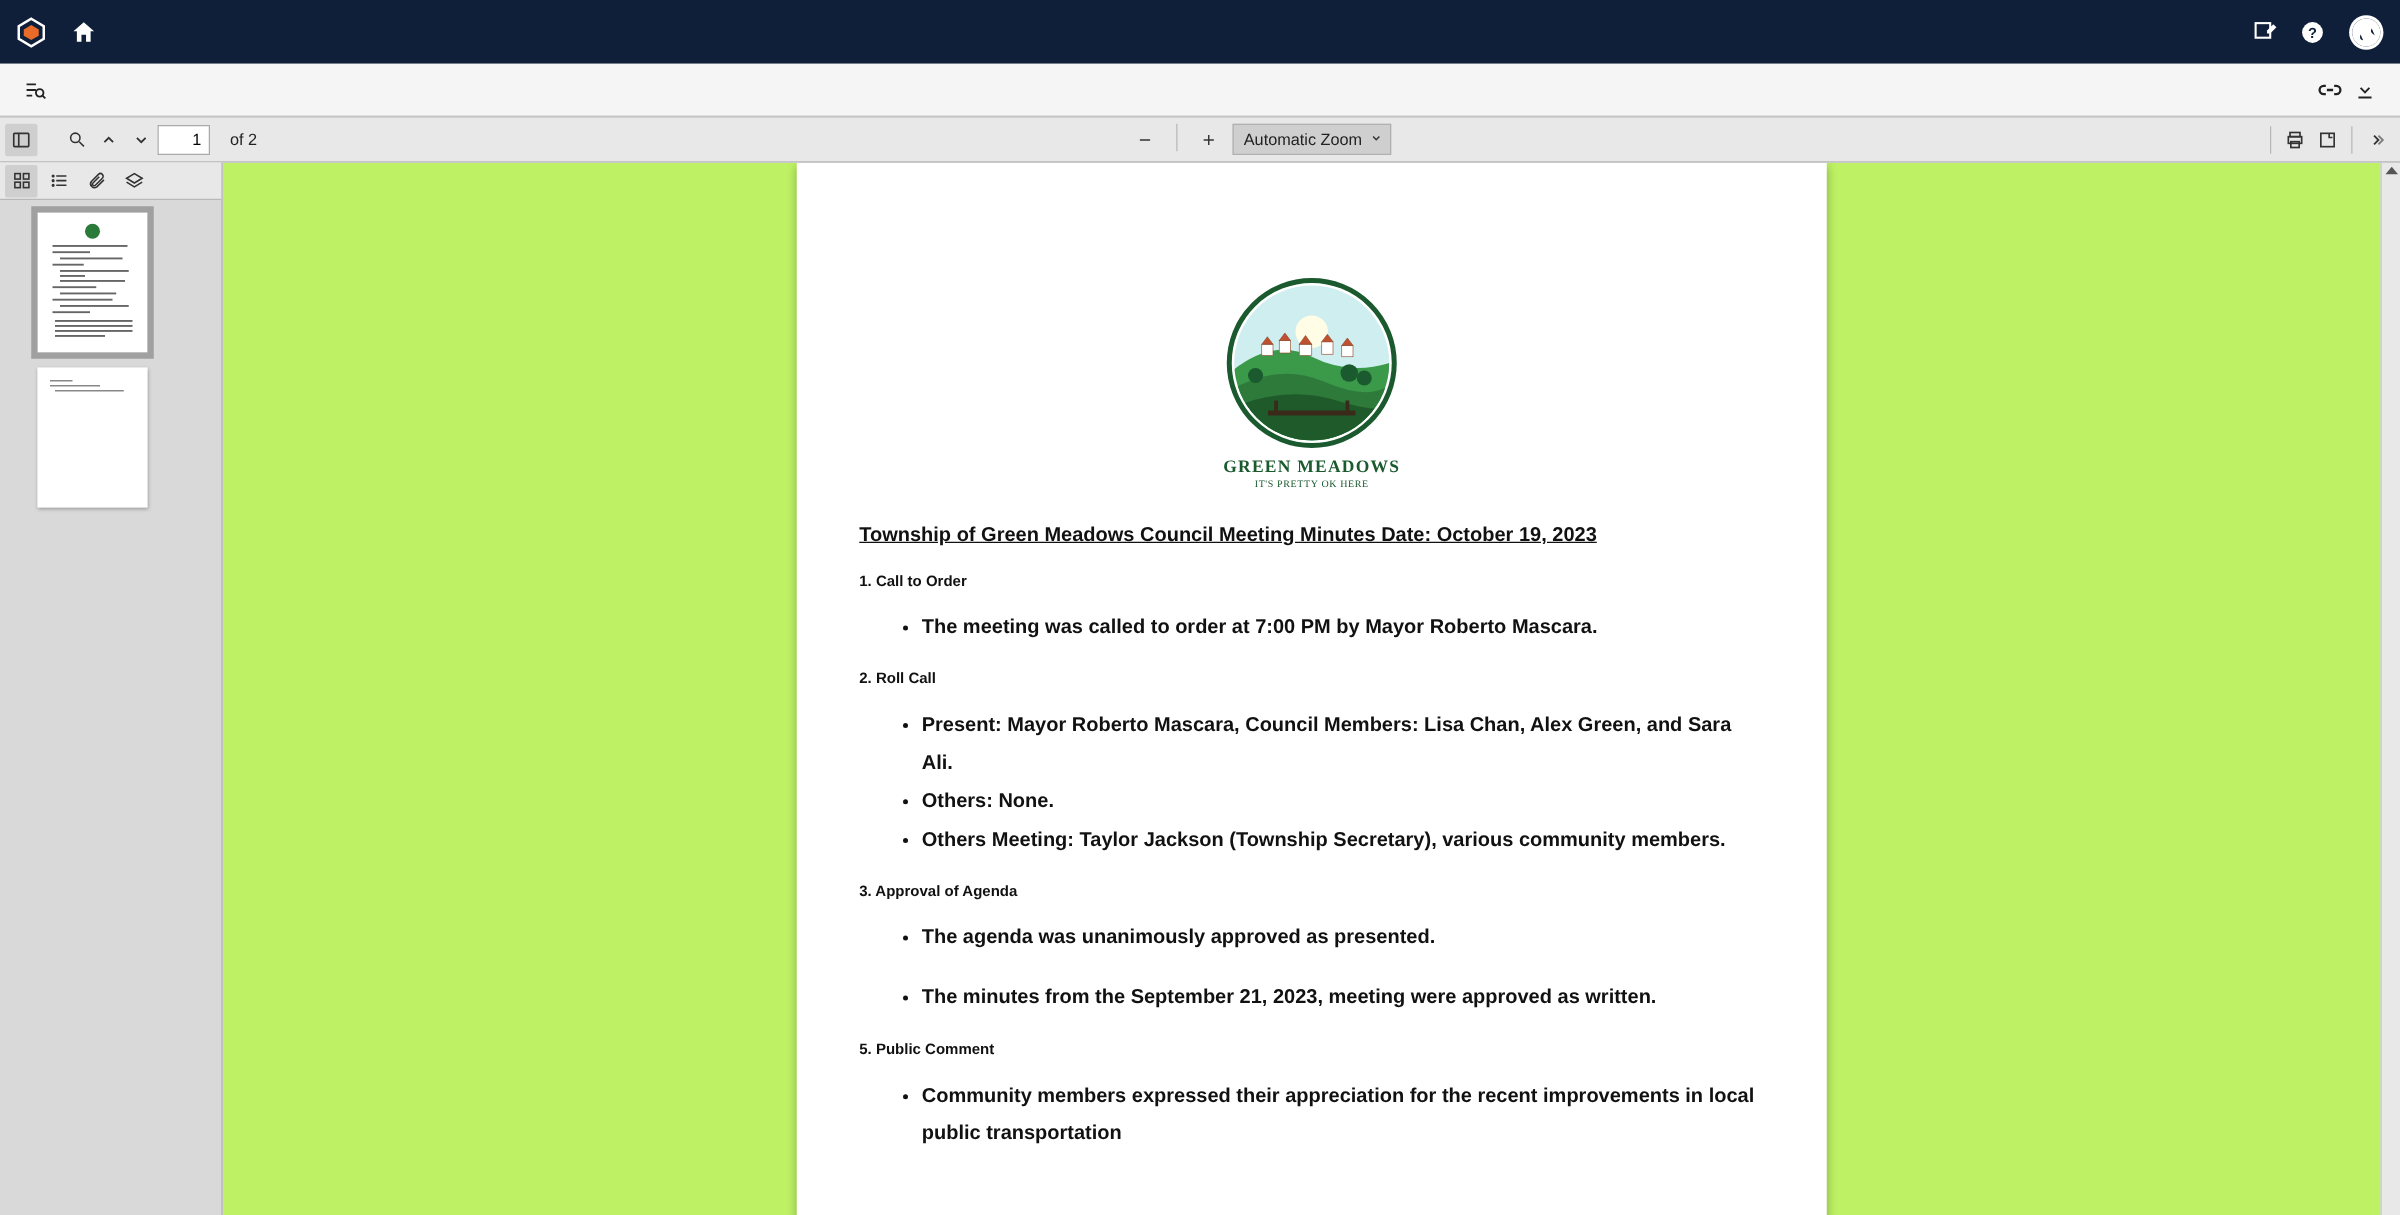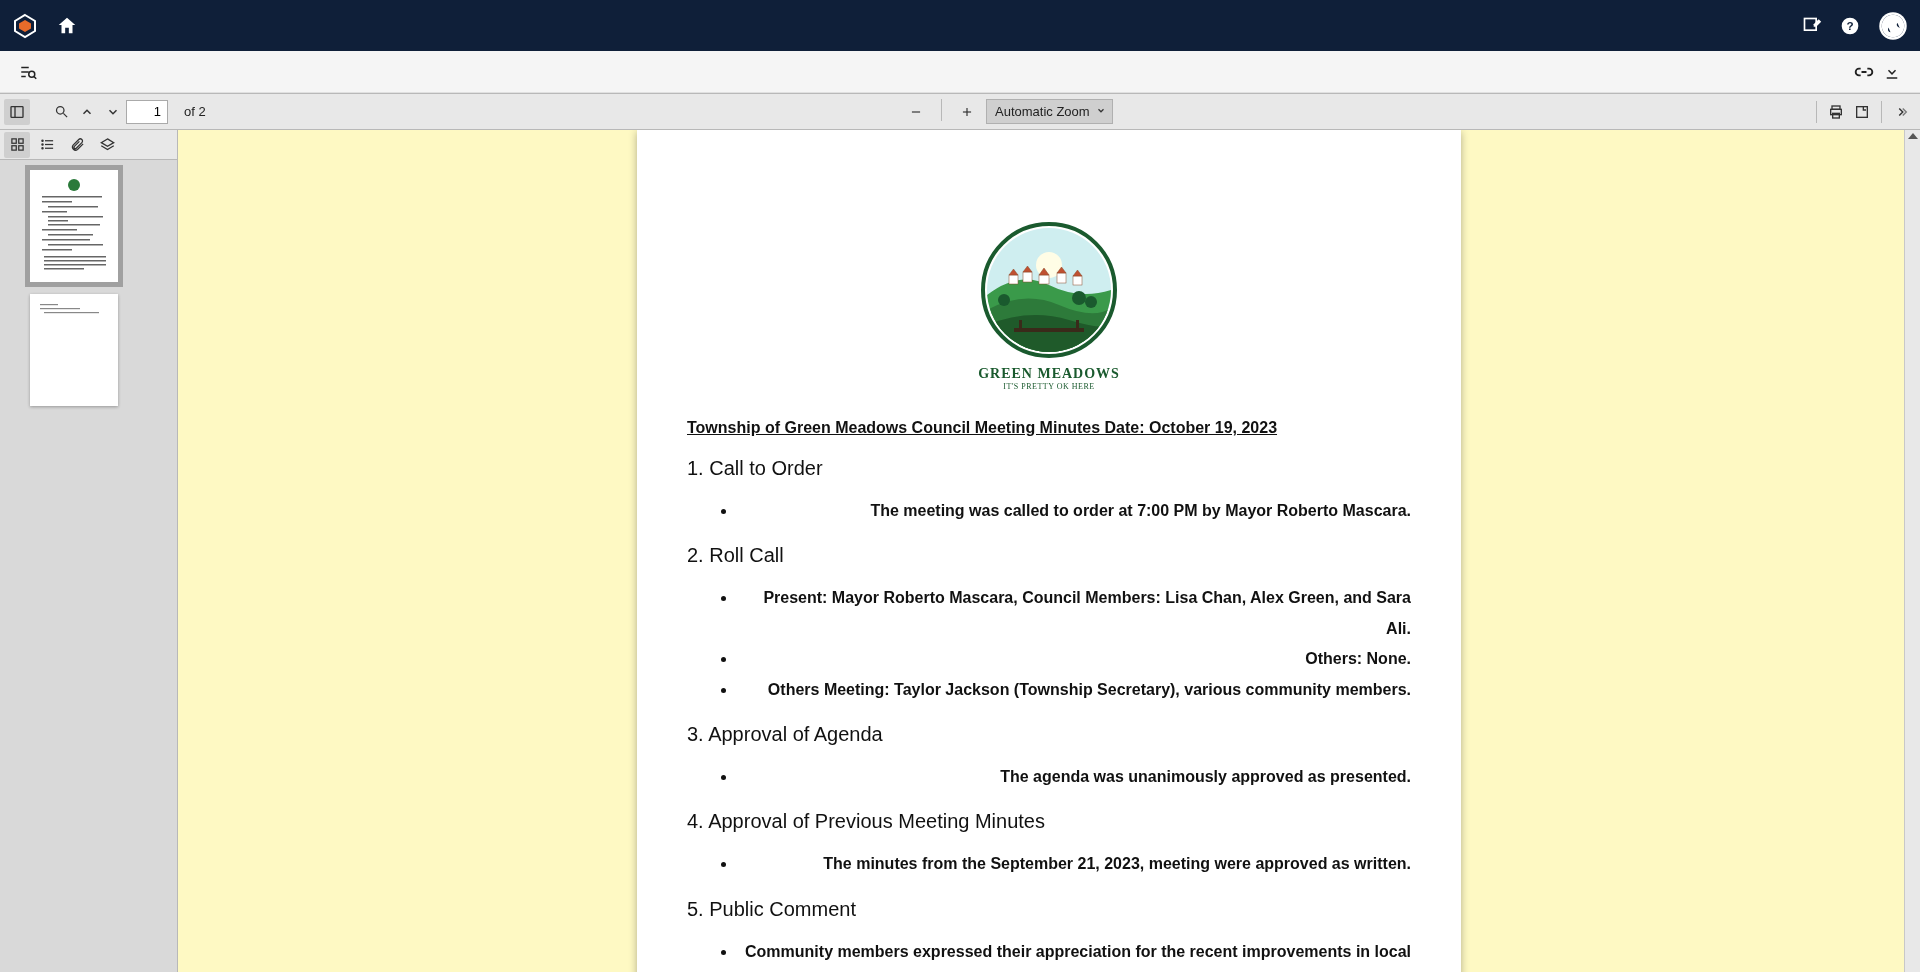--- a/index.html
+++ b/index.html
@@ -34,29 +34,29 @@
   
   .workspace { flex: 1; display: flex; min-height: 0; background: #c0c0c0; position: relative; }
   .sidebar { width: 178px; background: #d9d9d9; border-right: 1px solid #b8b8b8; display: flex; flex-direction: column; }
   .sidetabs { height: 30px; background: #e8e8e8; border-bottom: 1px solid #b8b8b8; display: flex; align-items: center; gap: 4px; padding-left: 4px; }
   .sidetabs .tb-btn.active { background: #cfcfcf; }
   .thumbs { flex: 1; overflow: auto; padding: 10px 0 0 30px; }
   .thumb { width: 88px; background: #fff; margin-bottom: 12px; box-shadow: 0 1px 3px rgba(0,0,0,0.3); position: relative; }
   .thumb.selected { outline: 5px solid #a0a0a0; }
   .thumb svg { display: block; width: 100%; height: auto; }
 
-  .doc-scroll { flex: 1; overflow: auto; position: relative; background: #fef9c3; }
+  .doc-scroll { flex: 1; overflow: auto; position: relative; background: #bef264; }
   .doc-scroll-inner { display: flex; justify-content: center; padding: 0 0 80px 0; }
   .page { width: 824px; background: #fff; box-shadow: 0 2px 8px rgba(0,0,0,0.3); padding: 90px 50px 50px 50px; min-height: 1060px; }
   .page .logo-wrap { display: flex; flex-direction: column; align-items: center; margin-bottom: 28px; }
   .doc { color: #111; }
   .doc p.head { font-weight: 700; font-size: 16px; margin-bottom: 20px; text-decoration: underline; }
-  .doc ul { list-style: disc; margin: 0 0 18px 50px; text-align: right; }
+  .doc ul { list-style: disc; margin: 0 0 18px 50px; }
   .doc ul li { font-weight: 700; font-size: 16px; line-height: 1.9; }
-  .doc p.sect { font-weight: 400; font-size: 20px; margin: 0 0 16px 0; }
+  .doc p.sect { font-weight: 700; font-size: 12px; margin: 0 0 16px 0; }
 
   
   .scroll-track { position: absolute; right: 0; top: 0; width: 16px; height: 100%; background: #e8e8e8; border-left: 1px solid #c8c8c8; }
   .scroll-arrow { width: 0; height: 0; border-left: 5px solid transparent; border-right: 5px solid transparent; border-bottom: 6px solid #555; margin: 3px auto; }
 
   .logo-name { font-family: Georgia, 'Times New Roman', serif; font-size: 14px; letter-spacing: 1px; color: #1a5a2e; font-weight: 600; margin-top: 6px; }
   .logo-tag { font-family: Georgia, 'Times New Roman', serif; font-size: 8px; letter-spacing: 0.5px; color: #1a5a2e; }
 </style>
 </head>
 <body>
@@ -327,21 +327,20 @@
             <li>Present: Mayor Roberto Mascara, Council Members: Lisa Chan, Alex Green, and Sara Ali.</li>
             <li>Others: None.</li>
             <li>Others Meeting: Taylor Jackson (Township Secretary), various community members.</li>
           </ul>
 
           <p class="sect">3. Approval of Agenda</p>
           <ul>
               <li>The agenda was unanimously approved as presented.</li>
             </ul>
 
-          <p class="sect">4. Approval of Previous Meeting Minutes</p>
           <ul>
               <li>The minutes from the September 21, 2023, meeting were approved as written.</li>
             </ul>
 
           <p class="sect">5. Public Comment</p>
           <ul>
               <li>Community members expressed their appreciation for the recent improvements in local public transportation</li>
             </ul>
         </div>
       </div>

